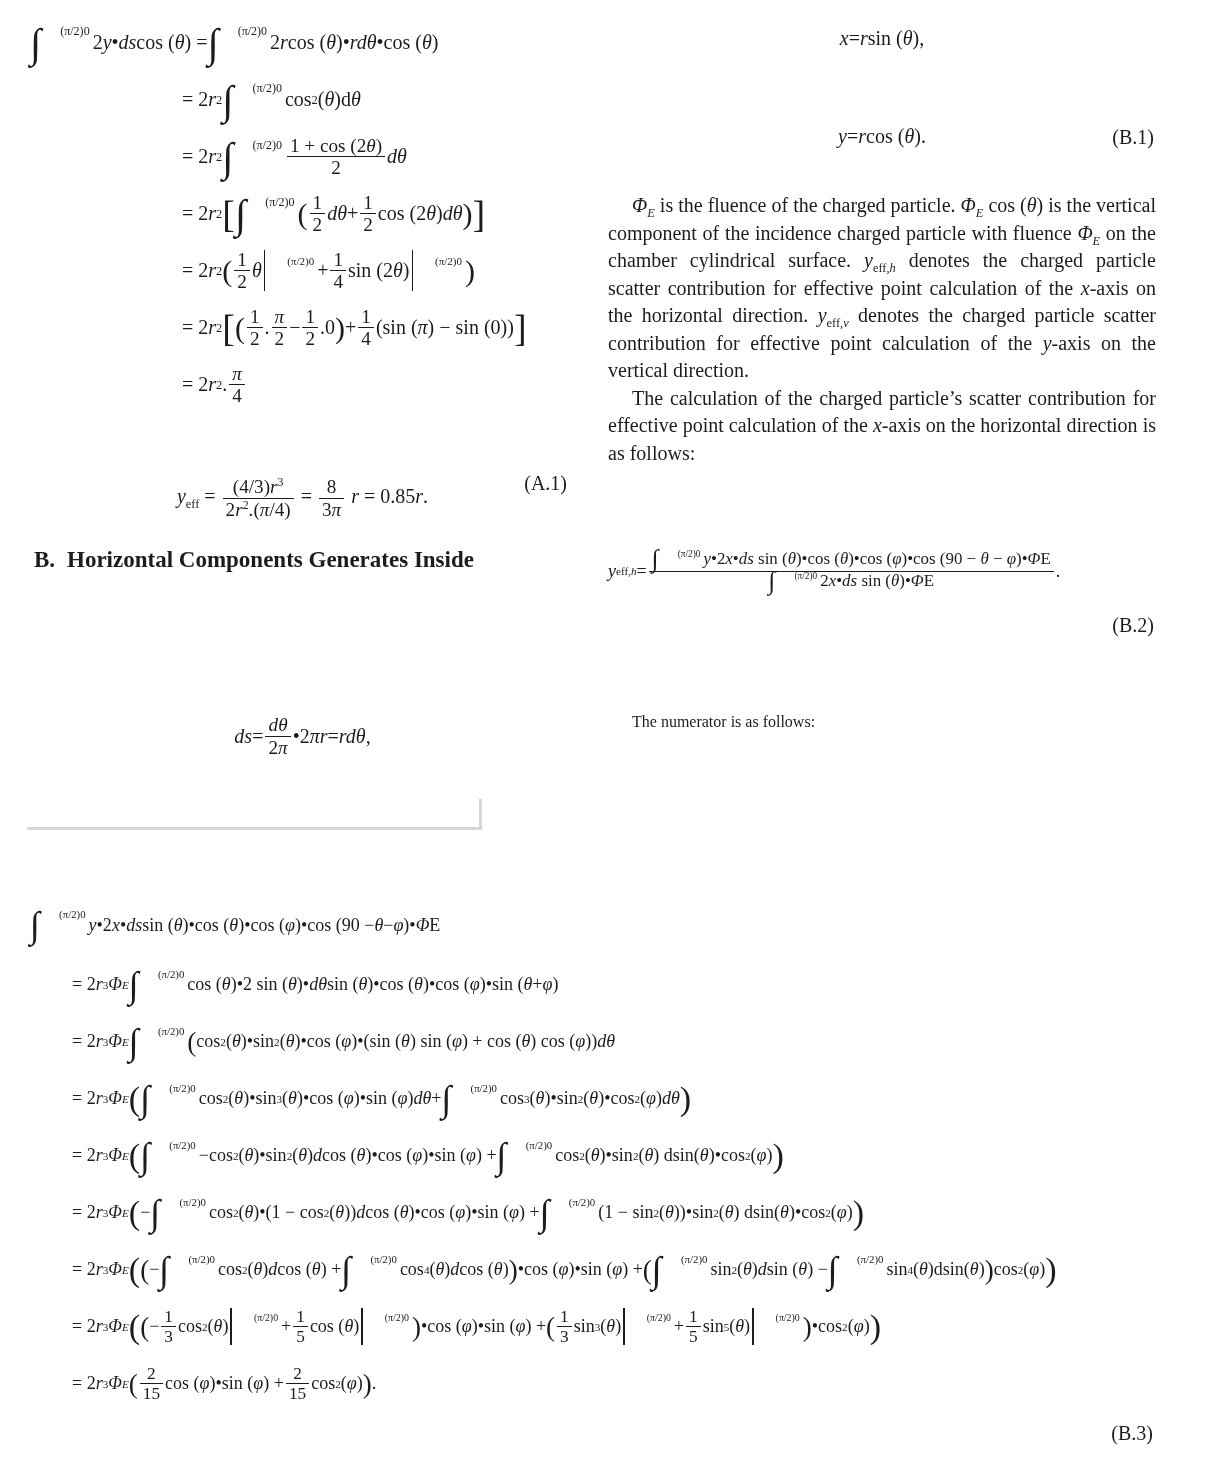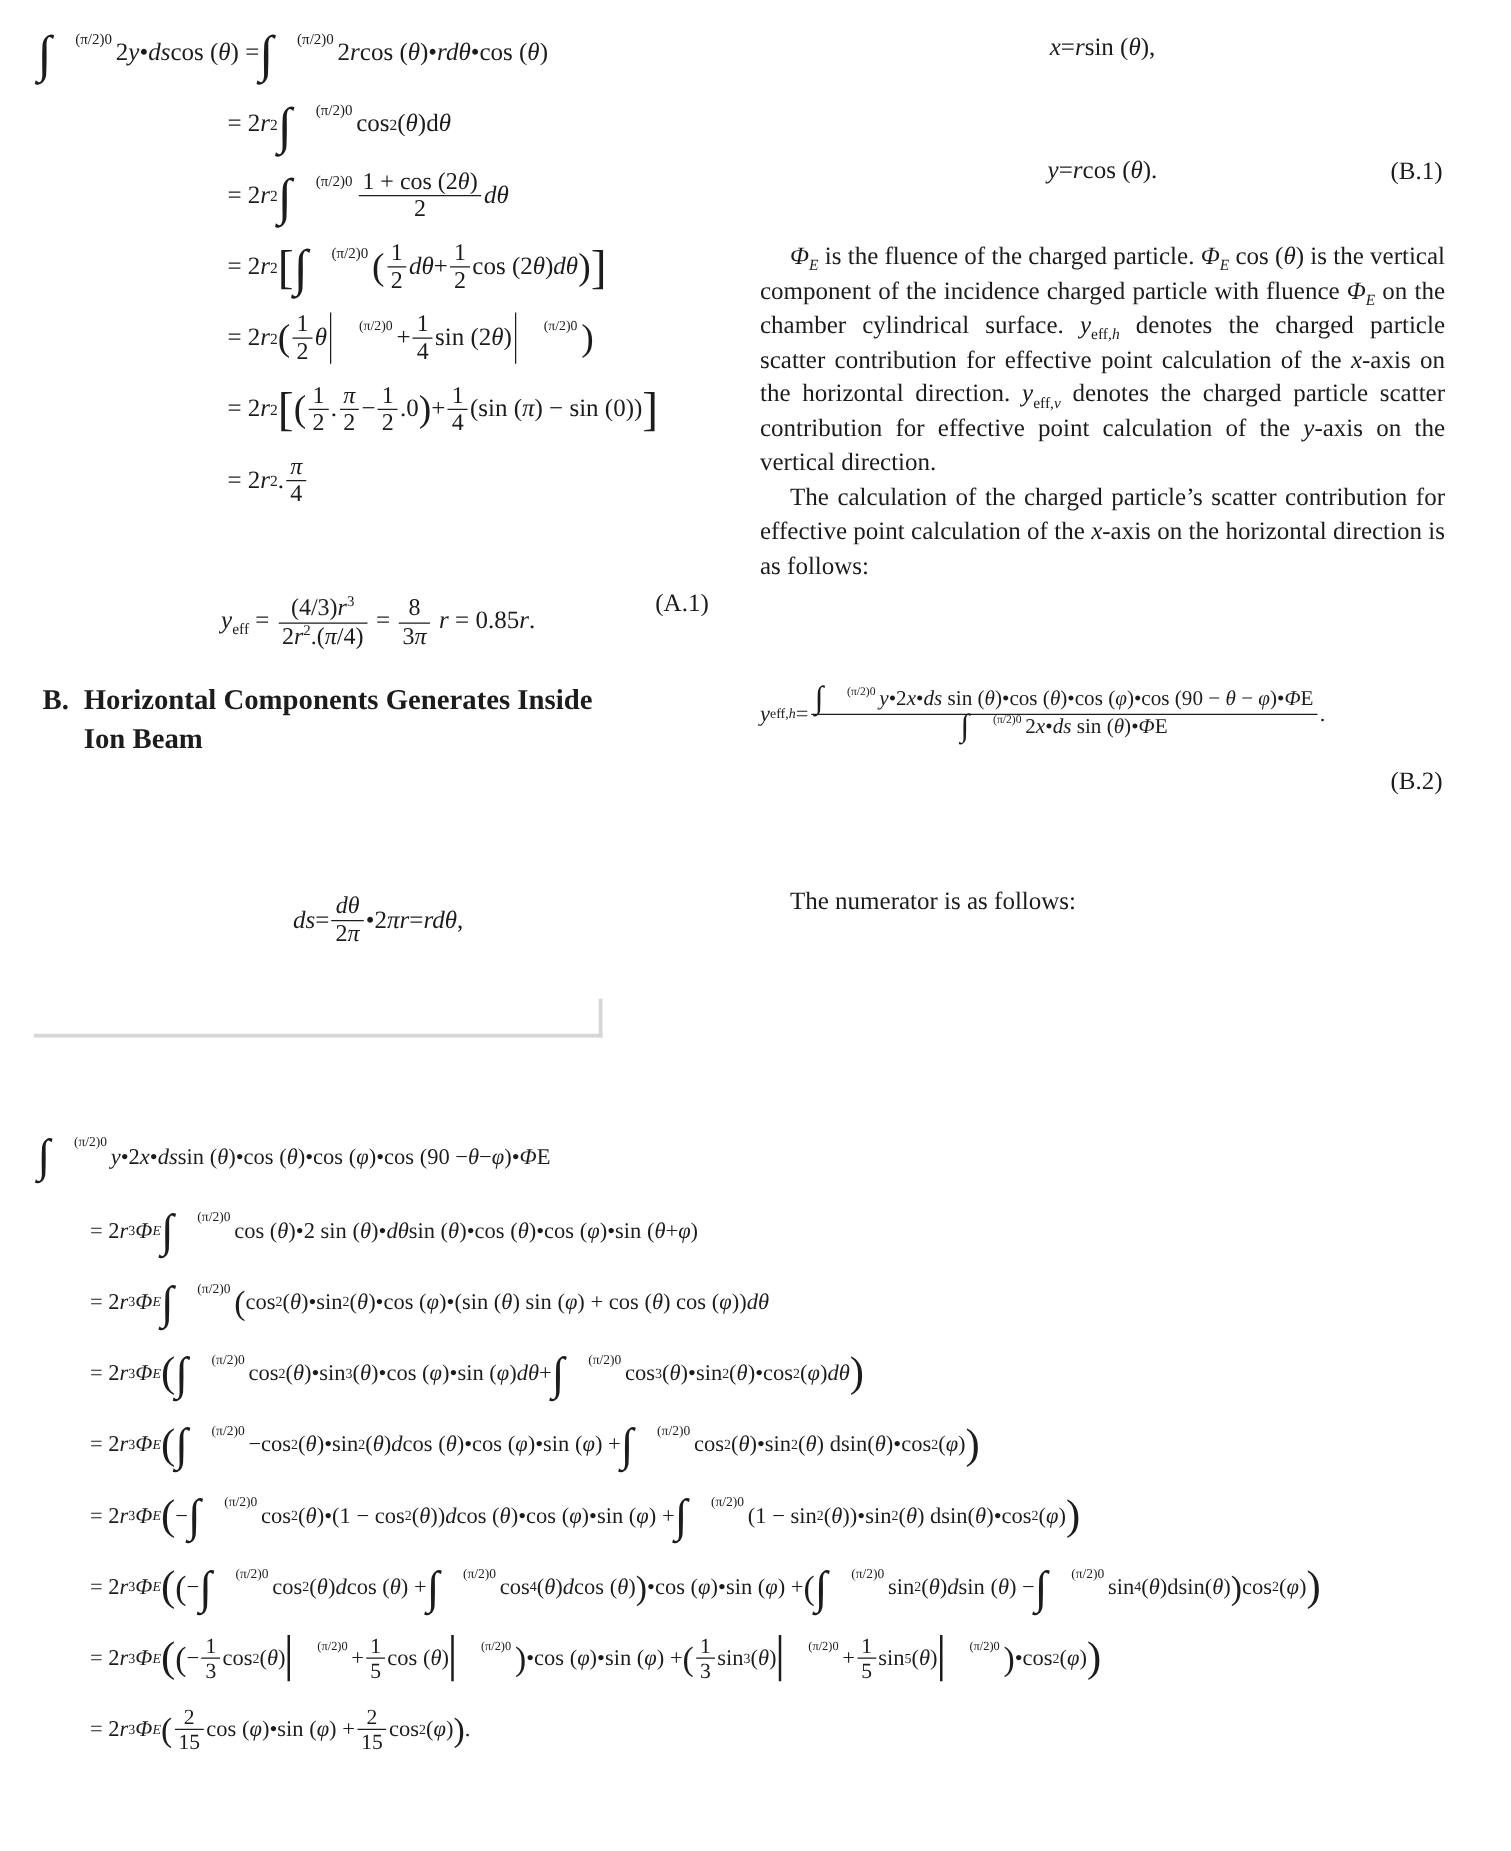--- a/index.html
+++ b/index.html
@@ -52,21 +52,21 @@
   .r-eqx{position:absolute;top:20px;left:0;right:0;height:36px;display:flex;align-items:center;
          justify-content:center;font-size:20px;}
   .r-eqy{position:absolute;top:116px;left:0;right:0;height:40px;display:flex;align-items:center;
          justify-content:center;font-size:20px;}
   .r-b1{position:absolute;top:126px;right:2px;}
   .r-paras{position:absolute;top:192px;left:0;right:0;}
   .para{margin:0;font-size:20px;line-height:27.5px;text-align:justify;text-indent:24px;}
   .r-b2eq{position:absolute;top:528px;left:0;right:0;height:86px;display:flex;align-items:center;
           font-size:18px;white-space:nowrap;}
   .r-b2label{position:absolute;top:614px;right:2px;}
-  .r-num{position:absolute;top:708px;left:0;right:0;font-size:20px;text-indent:24px;}
+  .r-num{position:absolute;top:708px;left:0;right:0;font-size:16px;text-indent:24px;}
   
   .bottom{position:absolute;top:894px;left:30px;width:1165px;}
   .bottom .erow{height:57px;font-size:18px;}
   .bottom .erow.first{height:62px;}
   .bottom .cont{padding-left:42px;}
   .b3row{height:42px;display:flex;align-items:center;justify-content:flex-end;padding-right:42px;}
   i{font-style:italic;}
 </style>
 </head>
 <body>
@@ -142,21 +142,20 @@
           </span> = <span class="f">
             <span>8</span>
             <span>3<i>π</i></span>
           </span> <i>r</i> = 0.85<i>r</i>.</span>
       <span class="eqlabel">(A.1)</span>
     </div>
 
     <div class="l-hB">
       <span class="hBp">B.</span>
       <div>Horizontal Components Generates Inside</div>
-      <div>Ion Beam</div>
     </div>
 
     <div class="l-ds eq"><i>ds</i> = <span class="f">
           <span><i>dθ</i></span>
           <span>2<i>π</i></span>
         </span>•2<i>πr</i> = <i>rdθ</i>,</div>
 
     <div class="divider"></div>
   </div>
 
@@ -257,15 +256,18 @@
           <sup>(π/2)</sup>
           <sub>0</sub>
         </span><span class="b1">)</span>•cos<sup>2</sup>(<i>φ</i>)<span class="b2">)</span></div>
     <div class="erow cont">= 2<i>r</i><sup>3</sup><i>Φ</i><sub><i>E</i></sub><span class="b1">(</span><span class="f">
           <span>2</span>
           <span>15</span>
         </span> cos (<i>φ</i>)•sin (<i>φ</i>) + <span class="f">
           <span>2</span>
           <span>15</span>
         </span> cos<sup>2</sup>(<i>φ</i>)<span class="b1">)</span>.</div>
+    <div class="b3row">
+      <span class="eqlabel">(B.3)</span>
+    </div>
   </div>
 
 </div>
 
 </body></html>

